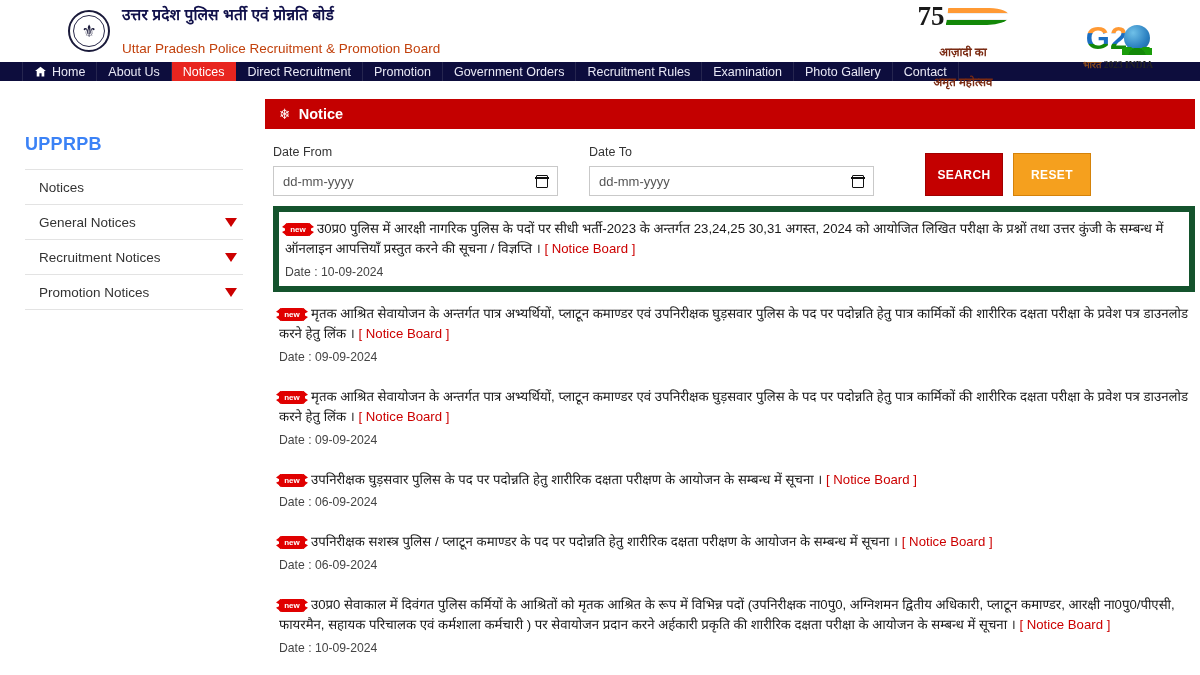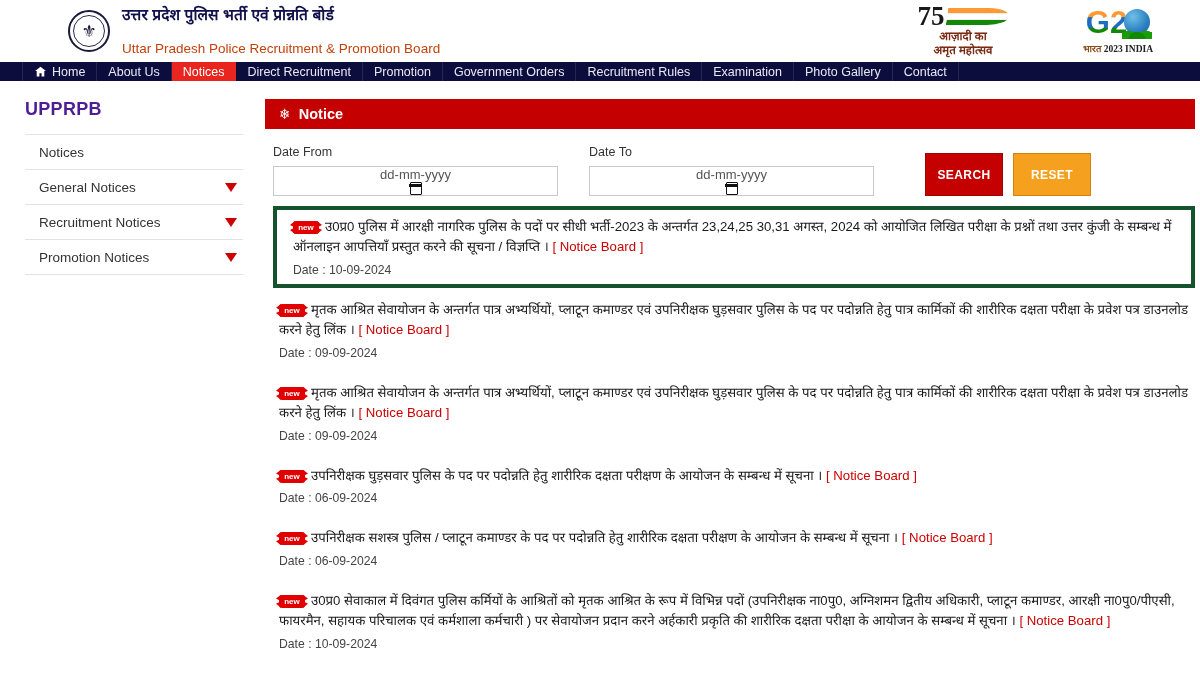--- a/index.html
+++ b/index.html
@@ -89,21 +89,21 @@
     border-radius: 0 40% 40% 0 / 0 60% 60% 0;
     overflow: hidden;
     transform: skewX(-8deg);
   }
   .azadi-flag i { flex: 1; display: block; }
   .azadi-flag .s1 { background: #FF9933; }
   .azadi-flag .s2 { background: #ffffff; border-top:1px solid #eee; border-bottom:1px solid #eee;}
   .azadi-flag .s3 { background: #138808; }
   .azadi-text {
     font-size: 11.5px; font-weight: bold; color: #7a2a12;
-    line-height: 1.15; margin-top: 1px;
+    line-height: 1.15; margin-top: 17px;
     font-family: "Liberation Sans", "DejaVu Sans", sans-serif;
   }
   .logo-g20 { text-align: center; width: 128px; }
   .g20-row { display: flex; align-items: center; justify-content: center; height: 34px; }
   .g20-g {
     font-size: 31px; font-weight: bold; line-height: 1;
     font-family: "Liberation Sans", sans-serif;
     background: linear-gradient(180deg,#FF9933 0%,#FF9933 33%,#1b6ec2 34%,#1b6ec2 66%,#138808 67%,#138808 100%);
     -webkit-background-clip: text; background-clip: text; color: transparent;
   }
@@ -149,23 +149,24 @@
     margin-right: 5px;
     position: relative;
   }
   .home-icon svg { display:block; }
 
   
   .page { display: flex; width: 1200px; }
 
   .sidebar { width: 265px; padding-top: 18px; background:#fff; }
   .sidebar-title {
-    font-size: 18px; font-weight: bold; color: #4c1d95;
+    font-size: 18px; font-weight: bold; color: #3b82f6;
     padding-left: 25px; margin-bottom: 14px;
     letter-spacing: .3px;
+    margin-top: 35px;
   }
   .side-list { margin-left: 25px; margin-right: 22px; border-top: 1px solid #e3e3e3; }
   .side-item {
     display: flex; align-items: center; justify-content: space-between;
     height: 35px;
     font-size: 13.5px; color: #333;
     border-bottom: 1px solid #e3e3e3;
     padding: 0 6px 0 14px;
     cursor: pointer;
   }
@@ -197,21 +198,20 @@
   .field { width: 300px; margin-right: 16px; }
   .field-label { font-size: 12.5px; color: #333; margin-bottom: 7px; }
   .date-input {
     width: 285px; height: 30px;
     border: 1px solid #c9c9c9;
     background: #fff;
     display: flex; align-items: center; justify-content: space-between;
     padding: 0 9px;
     font-size: 13px; color: #555;
     cursor: text;
-    flex-direction: column;
   }
   .cal-ic {
     width: 12px; height: 13px;
     border: 1.6px solid #111;
     border-radius: 1px;
     position: relative;
     flex: none;
   }
   .cal-ic::before {
     content:""; position:absolute; left:-1.6px; right:-1.6px; top: 1px;
@@ -226,22 +226,22 @@
     cursor: pointer;
     border: 1px solid transparent;
   }
   .btn-search { background: #c40000; border-color:#a00000; }
   .btn-reset  { background: #f5a01e; border-color:#d4820a; }
 
   
   .notice-list { padding: 10px 5px 0 8px; }
   .notice-item { padding: 4px 6px 5px 6px; }
   .notice-item.highlight {
-    border: 4px solid #14532d;
-    padding: 7px 6px 7px 16px;
+    border: 6px solid #14532d;
+    padding: 7px 6px 7px 6px;
     margin-bottom: 8px;
   }
   .notice-text {
     font-size: 13.2px;
     color: #1a1a1a;
     line-height: 1.55;
     font-family: "Liberation Sans", "DejaVu Sans", sans-serif;
   }
   .new-badge {
     display: inline-block;

